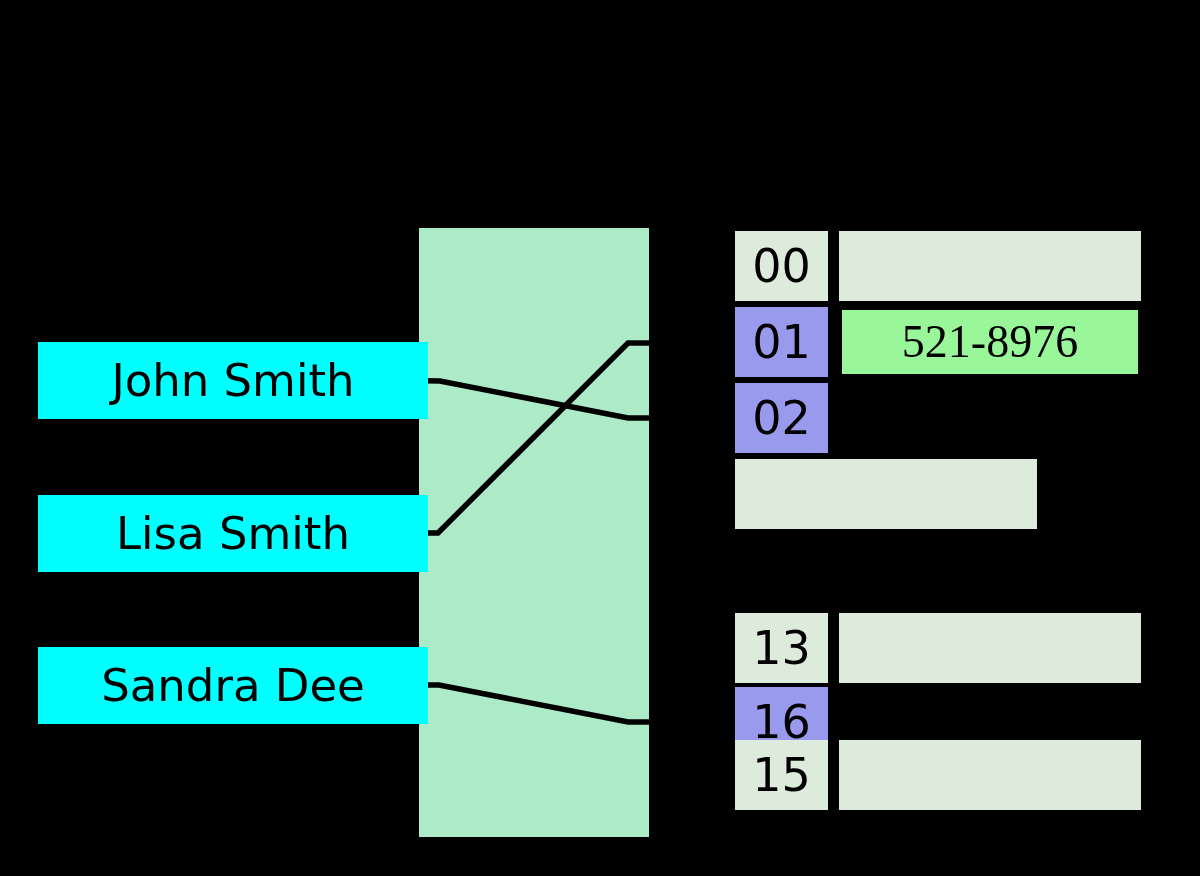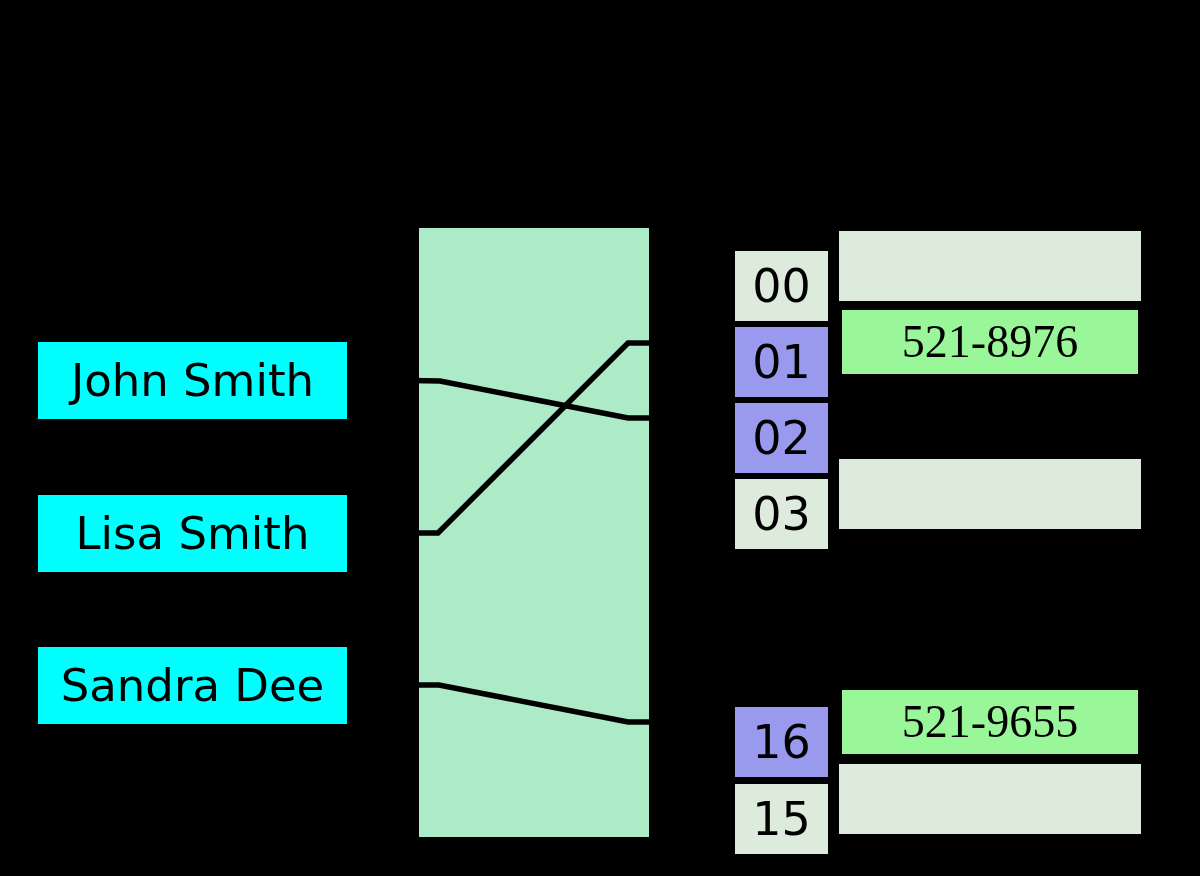--- a/index.html
+++ b/index.html
@@ -16,44 +16,44 @@
     position:absolute;left:419px;top:228px;width:230px;height:609px;
     background:var(--hash_box,#ADEBC8);
   }
 
   
   svg.lines{position:absolute;left:0;top:0;width:1200px;height:876px;}
   svg.lines polyline{fill:none;stroke:var(--line,#000);stroke-width:5.5px;}
 
   
   .key-box{
-    position:absolute;left:38px;width:309px;height:77px;
+    position:absolute;left:38px;width:390px;height:77px;
     background:var(--key_box,#0ff);
     color:var(--text,#000);
     font-size:45px;line-height:77px;text-align:center;
     white-space:nowrap;
   }
   .key-john{top:342px}
   .key-lisa{top:495px}
   .key-sandra{top:647px}
 
   
   .bucket-row{position:absolute;left:735px;display:flex;gap:11px;height:70px;}
   .row-00{top:231px}
   .row-01{top:307px}
   .row-02{top:383px}
   .row-03{top:459px}
   .row-13{top:613px}
   .row-14{top:687px}
-  .row-15{top:764px}
+  .row-15{top:740px}
   .cell{
     height:70px;line-height:70px;text-align:center;
     color:var(--text,#000);font-size:46px;white-space:nowrap;
   }
-  .idx{width:93px;background:var(--empty_cell,#DCEBDC);margin-top:20px;}
+  .idx{width:93px;background:var(--empty_cell,#DCEBDC);}
   .val{width:302px;background:var(--empty_cell,#DCEBDC);}
   .idx.filled{background:var(--index_filled,#9999EE);}
   .val.filled{
     background:var(--value_filled,#99F799);
     box-sizing:border-box;border:3px solid var(--line,#000);
     line-height:64px;
     font-family:Liberation Serif, serif;
   }
 </style>
 </head>
@@ -81,28 +81,30 @@
   <div class="bucket-row row-01">
     <div class="cell idx filled">01</div>
     <div class="cell val filled">521-8976</div>
   </div>
 
   <div class="bucket-row row-02">
     <div class="cell idx filled">02</div>
   </div>
 
   <div class="bucket-row row-03">
-    <div class="cell idx">03</div>
     <div class="cell val"></div>
   </div>
 
+  <div class="bucket-row row-13">
+    <div class="cell idx">13</div>
+    <div class="cell val"></div>
+  </div>
 
   <div class="bucket-row row-14">
     <div class="cell idx filled">16</div>
-    <div class="cell val filled">521-9655</div>
   </div>
 
   <div class="bucket-row row-15">
     <div class="cell idx">15</div>
     <div class="cell val"></div>
   </div>
 
 </div>
 
 </body></html>

